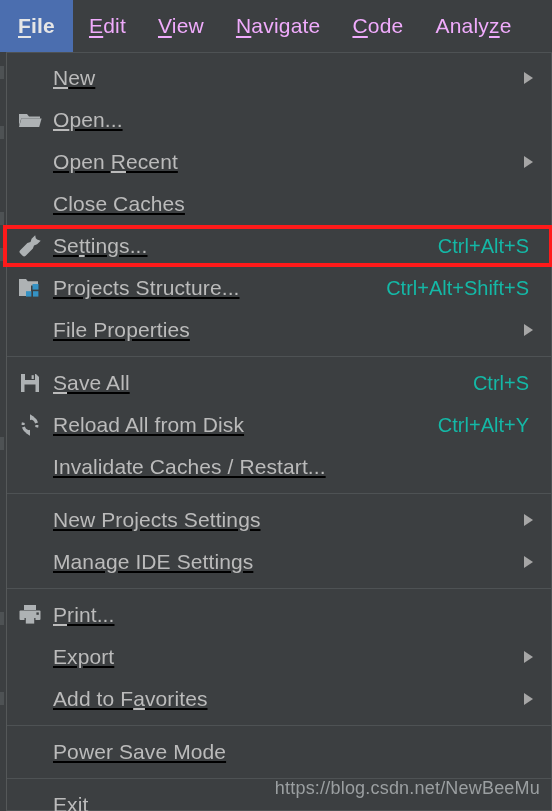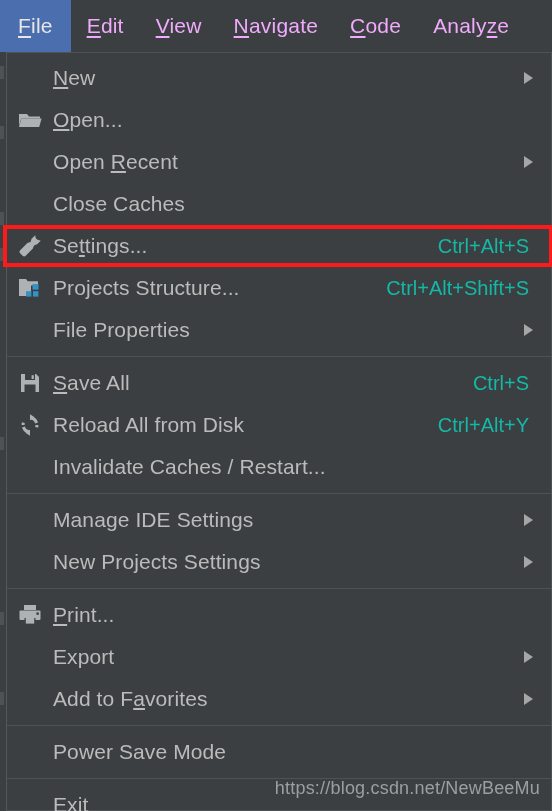--- a/index.html
+++ b/index.html
@@ -56,35 +56,37 @@
     padding: 0 16px;
     font-size: 21px;
     color: #f0abfc;
     letter-spacing: .2px;
     white-space: nowrap;
   }
   .menubar-item.selected {
     background: #4b6eaf;
     color: #e6e6e6;
     padding: 0 18px;
+    font-weight: bold;
   }
   .mn u { text-decoration: underline; text-underline-offset: 3px; }
 
   
   .popup {
     position: absolute;
     left: 6px;
     top: 52px;
     width: 546px;
     height: 759px;
     background: #3c3f41;
     border: 1px solid #4e5254;
     border-left: 1px solid #555859;
     box-sizing: border-box;
     padding: 4px 0 0 0;
+    text-decoration: underline;
   }
   .menu-item {
     position: relative;
     height: 42px;
     display: flex;
     align-items: center;
     box-sizing: border-box;
     padding-left: 0;
   }
   .mi-icon {
@@ -285,28 +287,28 @@
         <span class="mi-icon">
           <span class="icon"></span>
         </span>
         <span class="mi-label">Invalidate Caches / Restart...</span>
       </div>
       <div class="separator"></div>
       <div class="menu-item">
         <span class="mi-icon">
           <span class="icon"></span>
         </span>
+        <span class="mi-label">New Projects Settings</span>
+        <span class="mi-arrow"></span>
+      </div>
+      <div class="menu-item">
+        <span class="mi-icon">
+          <span class="icon"></span>
+        </span>
         <span class="mi-label">Manage IDE Settings</span>
-        <span class="mi-arrow"></span>
-      </div>
-      <div class="menu-item">
-        <span class="mi-icon">
-          <span class="icon"></span>
-        </span>
-        <span class="mi-label">New Projects Settings</span>
         <span class="mi-arrow"></span>
       </div>
       <div class="separator"></div>
       <div class="menu-item">
         <span class="mi-icon">
           <span class="icon">
             <svg width="24" height="22" viewBox="0 0 24 22">
               <rect x="6" y="1" width="12" height="5" fill="#aeb2b4"></rect>
               <rect x="1.5" y="6.5" width="21" height="9.5" rx="1" fill="#aeb2b4"></rect>
               <rect x="18.4" y="8.4" width="2.4" height="2.4" fill="#3c3f41"></rect>

